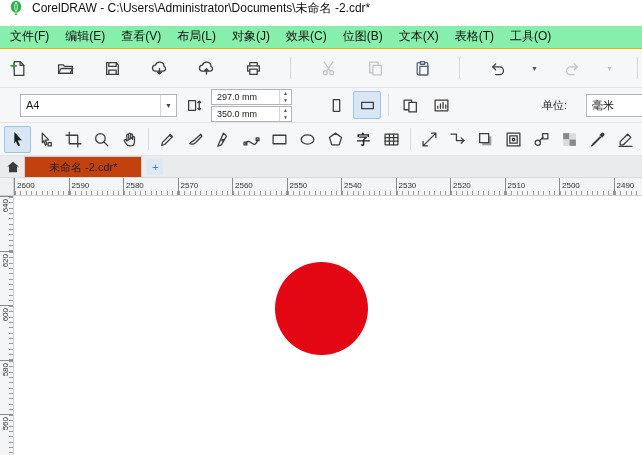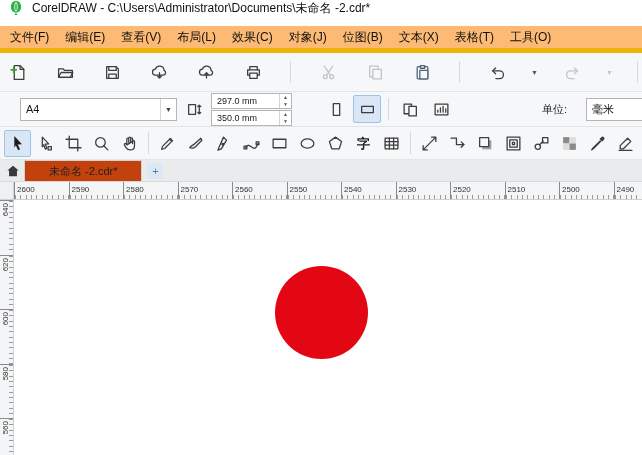--- a/index.html
+++ b/index.html
@@ -1,21 +1,21 @@
 <!DOCTYPE html>
 <html><head>
 <meta charset="utf-8">
 <style>
   html,body{margin:0;padding:0;}
   body{width:642px;height:455px;overflow:hidden;background:#fff;color:#1a1a1a;
        font-family:"Liberation Sans","DejaVu Sans",sans-serif;font-size:12px;}
   .titlebar{height:26px;display:flex;align-items:flex-start;padding:0 8px;background:#fff;}
   .logo{width:16px;height:16px;margin-right:8px;flex:0 0 auto;}
   .title-text{font-size:12px;color:#111;white-space:nowrap;}
-  .menubar{height:22px;display:flex;align-items:center;background:#fdba74;border-bottom:5px solid #eab308;padding:0 2px;}
+  .menubar{height:22px;display:flex;align-items:flex-end;background:#86efac;border-bottom:1px solid #eab308;padding:0 2px;}
   .menu-item{padding:3px 8px;font-size:12px;color:#111;cursor:default;}
   .toolbar{display:flex;align-items:center;background:#f6f7f8;border-bottom:1px solid #e3e4e5;padding:0 4px;overflow:hidden;white-space:nowrap;}
   .standard{height:38px;gap:19px;}
   .propbar{height:34px;gap:3px;}
   .toolboxbar{height:32px;gap:1px;}
   .tb-btn{min-width:26px;height:26px;display:inline-flex;align-items:center;justify-content:center;
           border:1px solid transparent;border-radius:2px;color:#3d3d3d;flex:0 0 auto;position:relative;}
   .toolboxbar .tb-btn{min-width:25px;height:25px;}
   .tb-btn svg{width:17px;height:17px;stroke:currentColor;fill:none;stroke-width:1.2;stroke-linecap:round;stroke-linejoin:round;}
   .disabled{color:#c1c3c5;}
@@ -72,23 +72,23 @@
 <div class="menubar">
 
     <span class="menu-item">文件(F)</span>
 
     <span class="menu-item">编辑(E)</span>
 
     <span class="menu-item">查看(V)</span>
 
     <span class="menu-item">布局(L)</span>
 
+    <span class="menu-item">对象(J)</span>
+
     <span class="menu-item">效果(C)</span>
-
-    <span class="menu-item">对象(J)</span>
 
     <span class="menu-item">位图(B)</span>
 
     <span class="menu-item">文本(X)</span>
 
     <span class="menu-item">表格(T)</span>
 
     <span class="menu-item">工具(O)</span>
   </div>
 

